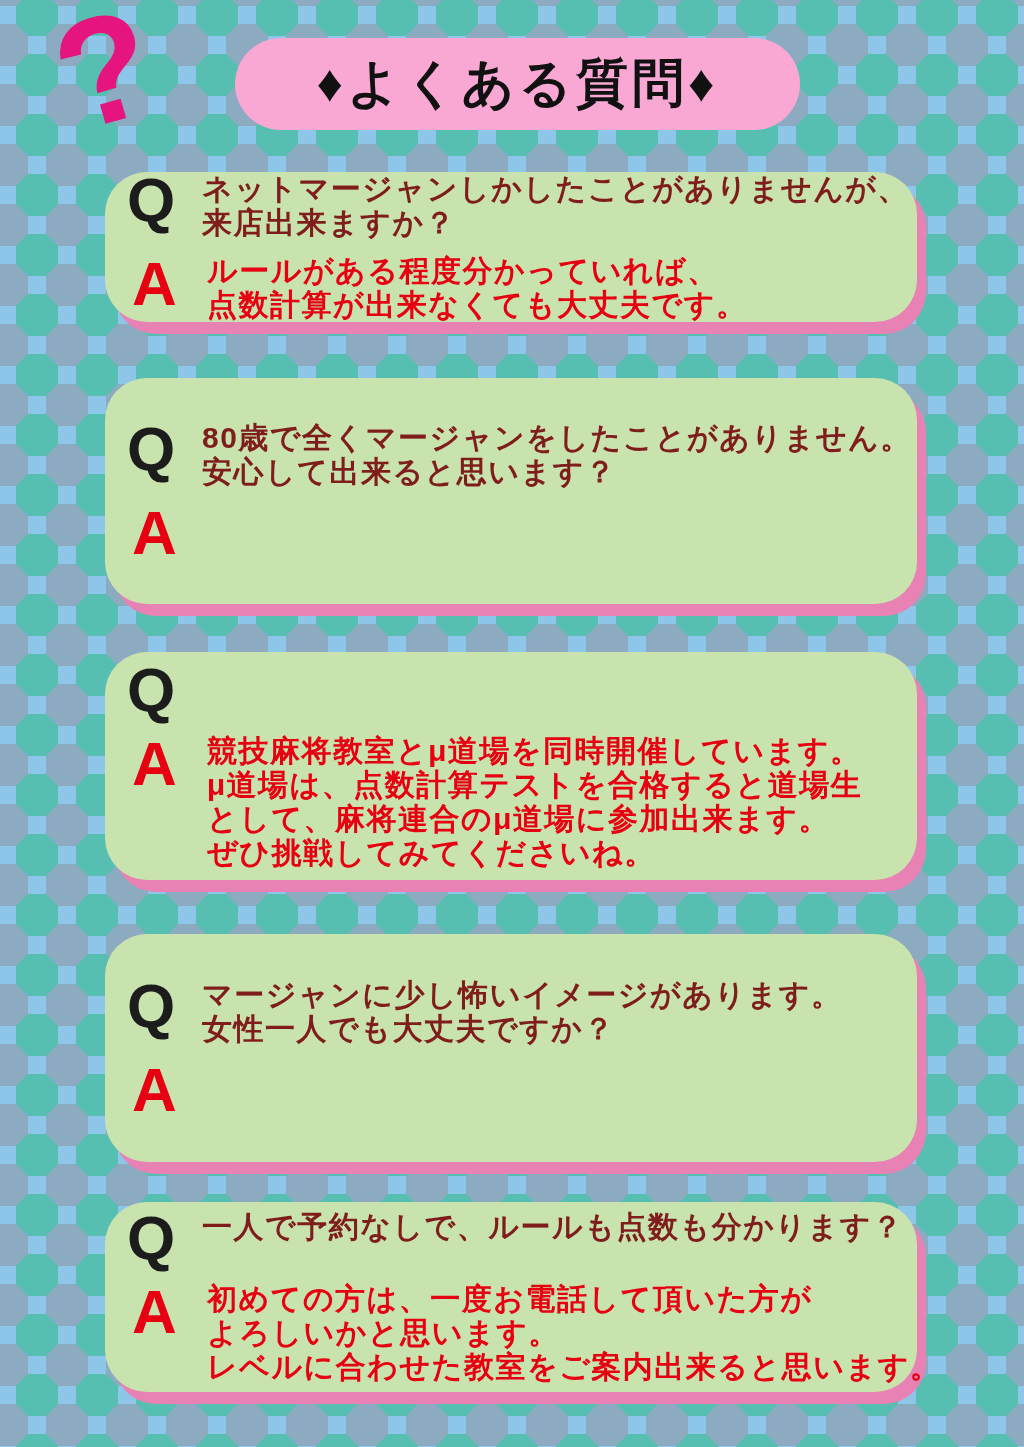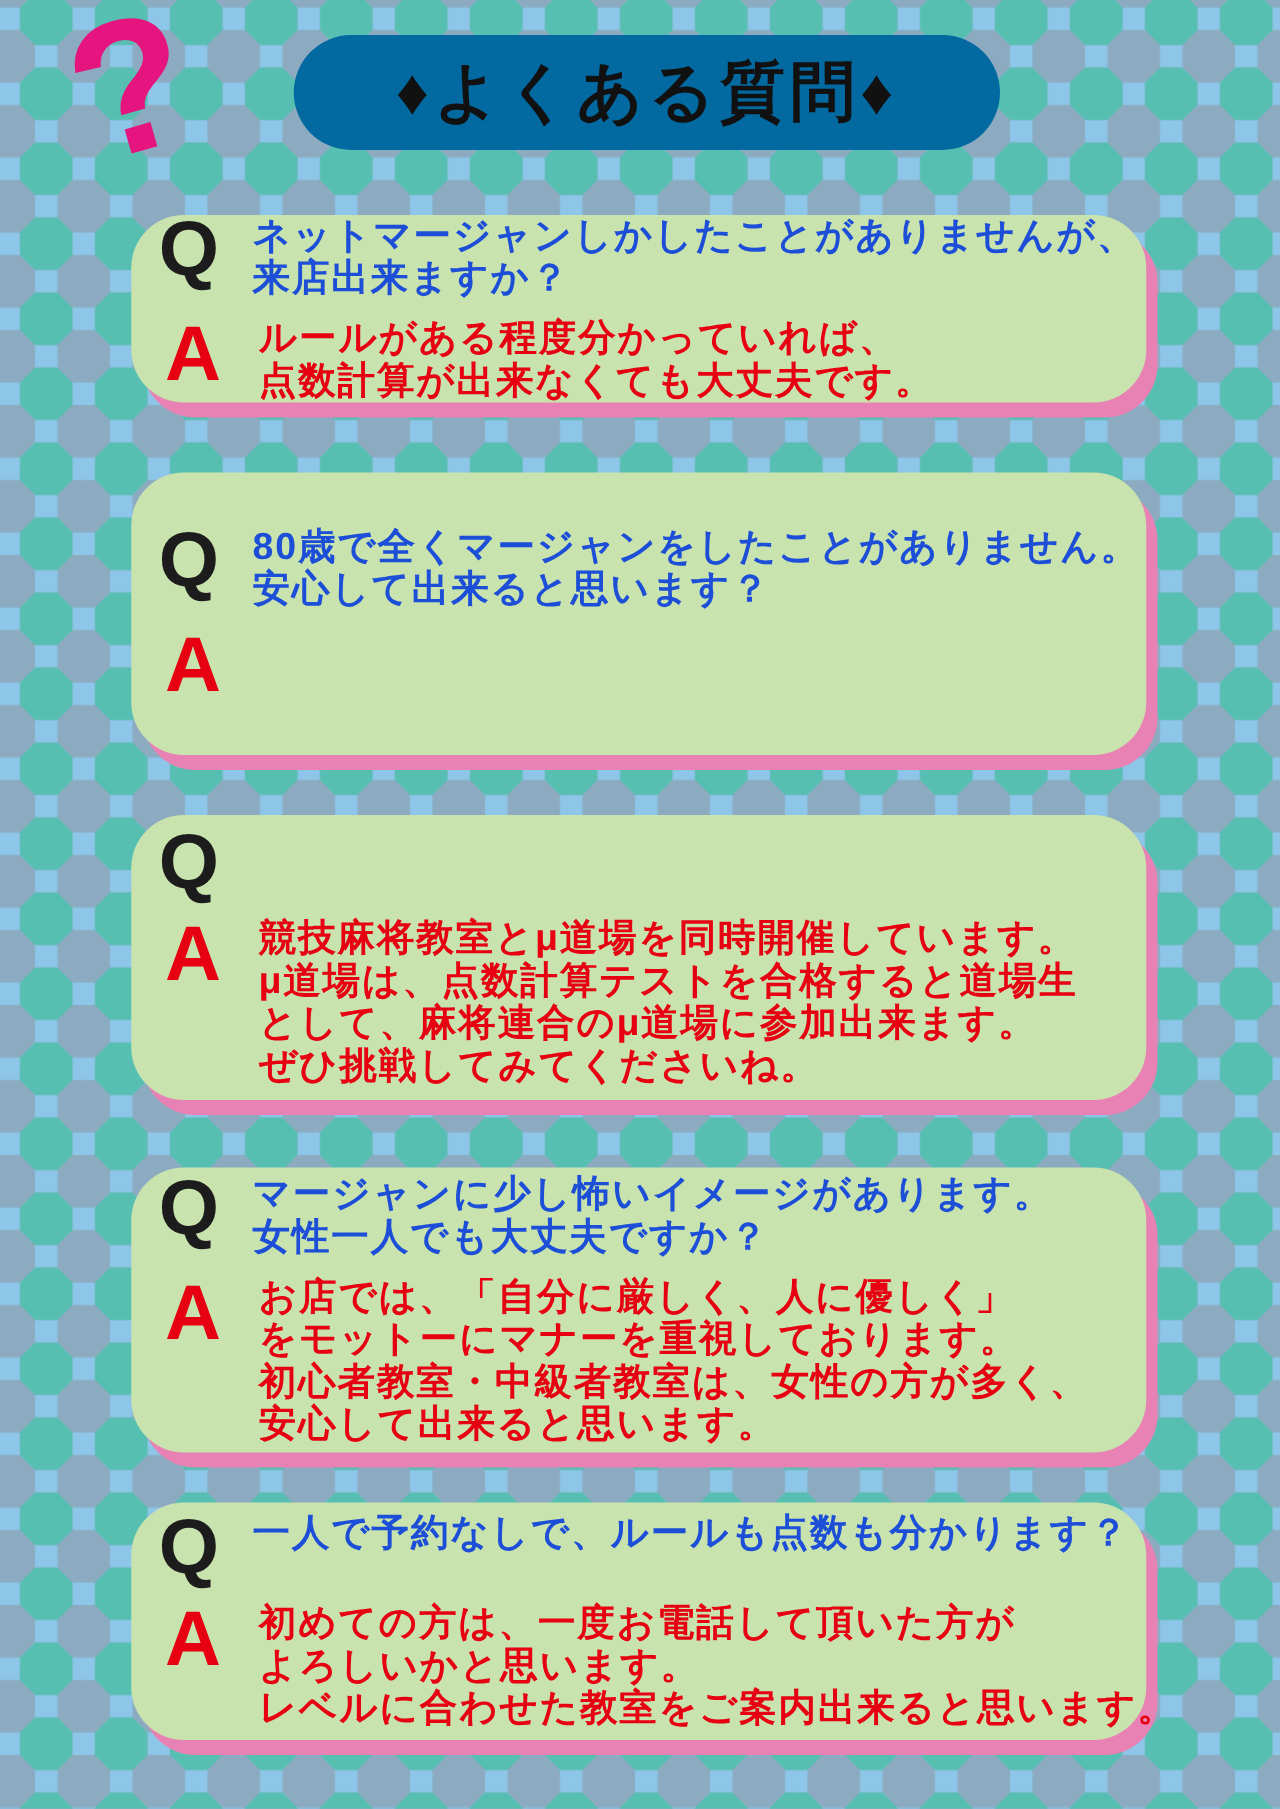--- a/index.html
+++ b/index.html
@@ -14,22 +14,22 @@
   
   .deco-q{
     position:absolute;left:58px;top:-14px;z-index:2;
     font-size:152px;font-weight:bold;color:#e5147e;
     transform:rotate(-16deg);
     line-height:1.1;
   }
 
   
   .title-pill{
-    position:absolute;left:235px;top:28px;width:565px;height:92px;z-index:2;
-    background:#0369a1;border-radius:46px;
+    position:absolute;left:235px;top:38px;width:565px;height:92px;z-index:2;
+    background:#f9a8d4;border-radius:46px;
     display:flex;align-items:center;justify-content:center;
   }
   .title-pill .title-text{
     font-size:52px;font-weight:bold;color:#111111;
     letter-spacing:4px;white-space:nowrap;
   }
 
   
   .card{
     position:absolute;left:105px;width:812px;z-index:1;
@@ -45,21 +45,21 @@
     flex:none;width:75px;
     font-size:62px;line-height:60px;font-weight:bold;
   }
   .qa-letter.q{color:#1c1c1c;}
   .qa-letter.a{color:#e60012;padding-left:5px;}
   .qa-text{
     font-size:30px;line-height:34px;font-weight:bold;
     letter-spacing:1.5px;white-space:pre;
     padding-top:2px;
   }
-  .qa-text.q-text{color:#1d4ed8;}
+  .qa-text.q-text{color:#7f1d1d;}
   .qa-text.a-text{color:#e60012;font-family:Liberation Mono, monospace;}
 </style>
 </head>
 <body>
 
 <div id="stage">
 
   <svg class="bg-svg" width="1024" height="1447" viewBox="0 0 1024 1447" xmlns="http://www.w3.org/2000/svg">
     <defs>
       <pattern id="tile" width="60" height="60" patternUnits="userSpaceOnUse" patternTransform="translate(37,15)">
@@ -125,24 +125,20 @@
   </div>
 
   <div class="card" style="top:934px;height:228px;">
     <div class="qa-row">
       <div class="qa-letter q">Q</div>
       <div class="qa-text q-text">マージャンに少し怖いイメージがあります。
 女性一人でも大丈夫ですか？</div>
     </div>
     <div class="qa-row">
       <div class="qa-letter a">A</div>
-      <div class="qa-text a-text">お店では、「自分に厳しく、人に優しく」
-をモットーにマナーを重視しております。
-初心者教室・中級者教室は、女性の方が多く、
-安心して出来ると思います。</div>
     </div>
   </div>
 
   <div class="card" style="top:1202px;height:190px;">
     <div class="qa-row">
       <div class="qa-letter q">Q</div>
       <div class="qa-text q-text">一人で予約なしで、ルールも点数も分かります？</div>
     </div>
     <div class="qa-row">
       <div class="qa-letter a">A</div>

